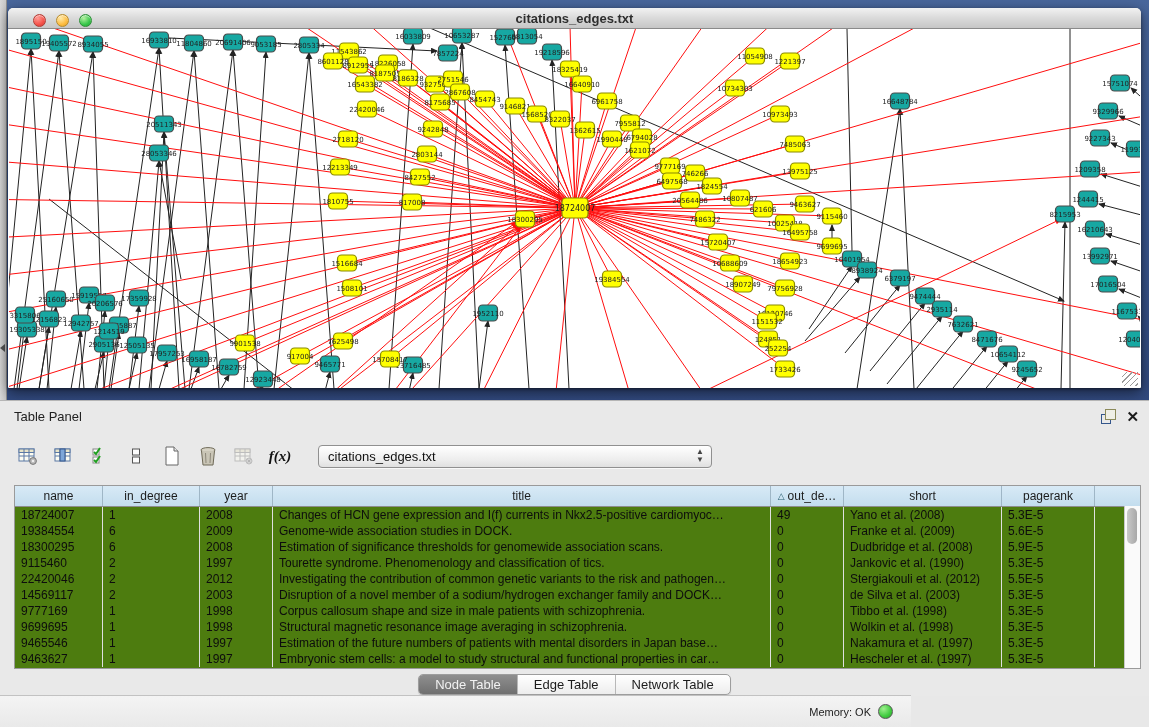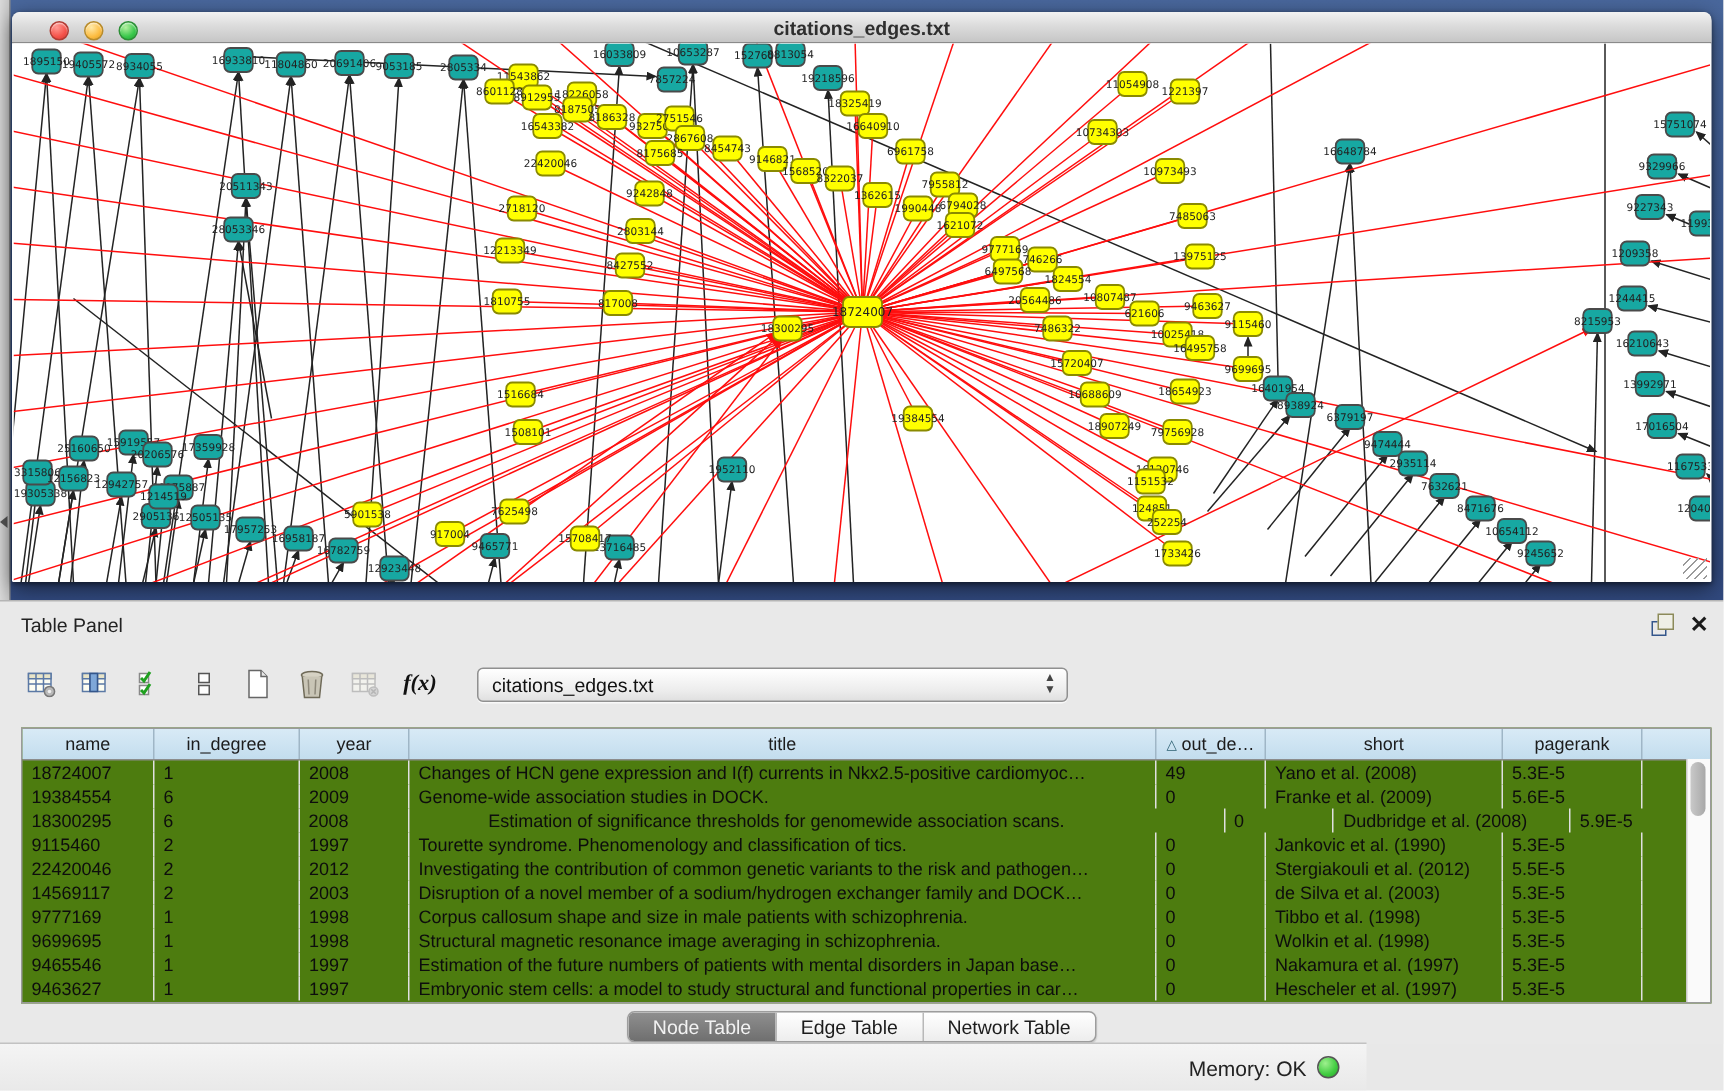--- a/index.html
+++ b/index.html
@@ -109,21 +109,21 @@
   }
   .seg .s{padding:0 16px;font-size:13px;color:#1c1c1c;display:flex;align-items:center;border-right:1px solid #b8b8b8;}
   .seg .s:last-child{border-right:none;}
   .seg .s.active{background:linear-gradient(180deg,#8f8f8f,#6f6f6f);color:#f2f2f2;}
   
   .statusbar{
     position:absolute;left:0;top:695px;width:911px;height:32px;
     background:linear-gradient(180deg,#f4f4f4,#e9e9e9);
     border-top:1px solid #c2c2c2;
     display:flex;align-items:center;justify-content:flex-end;gap:7px;padding-right:18px;box-sizing:border-box;
-    font-size:14px;color:#222;
+    font-size:11px;color:#222;
   }
   .memdot{width:13px;height:13px;border-radius:50%;
     background:radial-gradient(circle at 35% 30%,#9ef08e,#3fcb3f 60%,#2ba22b);
     border:1px solid #565656;}
   svg text{font-family:"DejaVu Sans", sans-serif;}
 </style>
 </head>
 <body>
 
 <div class="desktop">
@@ -963,21 +963,21 @@
           <div class="tcell" style="width: 73px;">2009</div>
           <div class="tcell" style="width: 498px;">Genome-wide association studies in DOCK.</div>
           <div class="tcell" style="width: 73px;">0</div>
           <div class="tcell" style="width: 158px;">Franke et al. (2009)</div>
           <div class="tcell" style="width: 93px;">5.6E-5</div>
         </div>
         <div class="trow">
           <div class="tcell" style="width: 88px;">18300295</div>
           <div class="tcell" style="width: 97px;">6</div>
           <div class="tcell" style="width: 73px;">2008</div>
-          <div class="tcell" style="width: 498px; margin-left: 47px;">Estimation of significance thresholds for genomewide association scans.</div>
+          <div class="tcell" style="width: 498px;">Estimation of significance thresholds for genomewide association scans.</div>
           <div class="tcell" style="width: 73px;">0</div>
           <div class="tcell" style="width: 158px;">Dudbridge et al. (2008)</div>
           <div class="tcell" style="width: 93px;">5.9E-5</div>
         </div>
         <div class="trow">
           <div class="tcell" style="width: 88px;">9115460</div>
           <div class="tcell" style="width: 97px;">2</div>
           <div class="tcell" style="width: 73px;">1997</div>
           <div class="tcell" style="width: 498px;">Tourette syndrome. Phenomenology and classification of tics.</div>
           <div class="tcell" style="width: 73px;">0</div>

